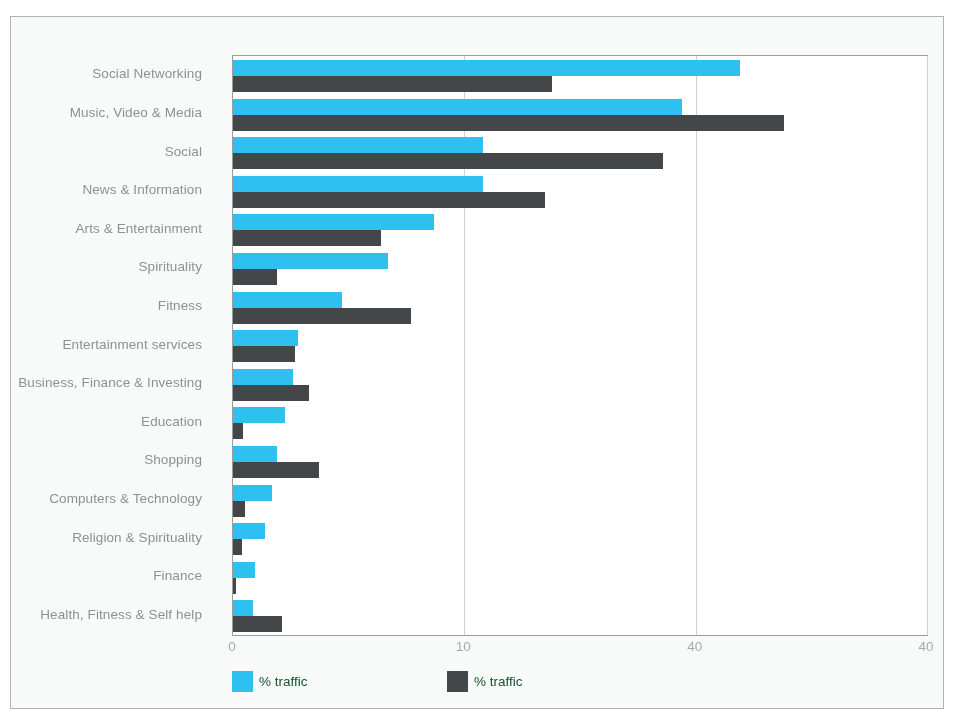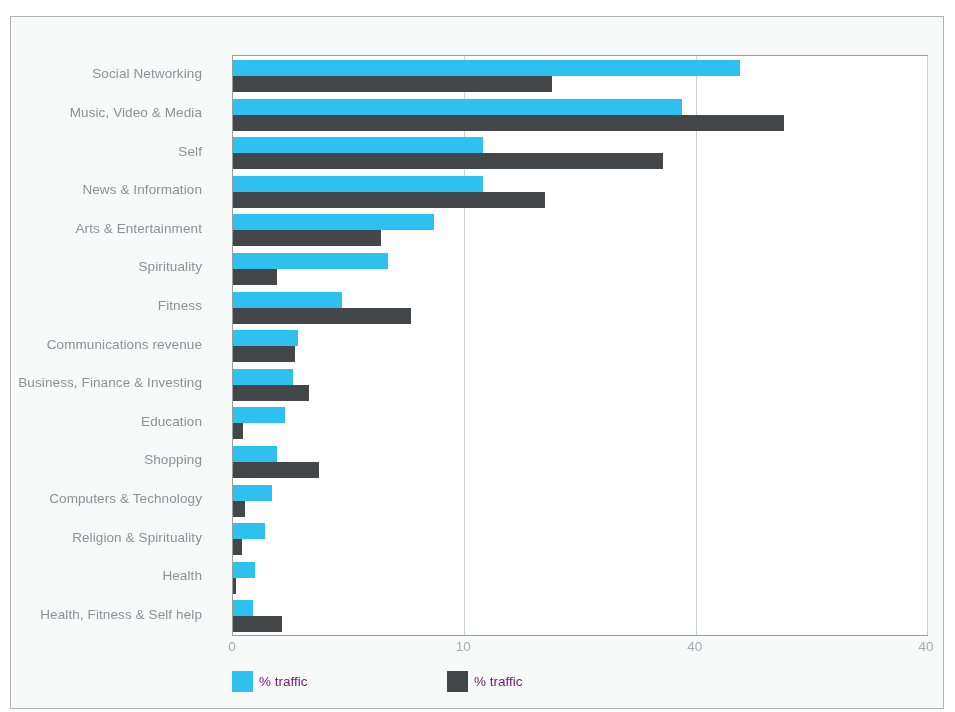--- a/index.html
+++ b/index.html
@@ -105,47 +105,47 @@
     align-items: center;
     height: 24px;
   }
   .legend-swatch {
     width: 21px;
     height: 21px;
     display: inline-block;
   }
   .legend-label {
     font-size: 13.5px;
-    color: #701a75;
+    color: #14532d;
     margin-left: 6px;
     white-space: nowrap;
   }
 </style>
 </head>
 <body>
 
 <div id="canvas">
   <div class="card">
     <div class="chart-area">
 
       <div id="cat-labels">
           <div class="cat-label" style="top: 50.3px;">Social Networking</div>
           <div class="cat-label" style="top: 88.9px;">Music, Video &amp; Media</div>
-          <div class="cat-label" style="top: 127.5px;">Self</div>
+          <div class="cat-label" style="top: 127.5px;">Social</div>
           <div class="cat-label" style="top: 166.1px;">News &amp; Information</div>
           <div class="cat-label" style="top: 204.7px;">Arts &amp; Entertainment</div>
           <div class="cat-label" style="top: 243.3px;">Spirituality</div>
           <div class="cat-label" style="top: 281.9px;">Fitness</div>
-          <div class="cat-label" style="top: 320.5px;">Communications revenue</div>
+          <div class="cat-label" style="top: 320.5px;">Entertainment services</div>
           <div class="cat-label" style="top: 359.1px;">Business, Finance &amp; Investing</div>
           <div class="cat-label" style="top: 397.7px; text-align: center;">Education</div>
           <div class="cat-label" style="top: 436.3px;">Shopping</div>
           <div class="cat-label" style="top: 474.9px;">Computers &amp; Technology</div>
           <div class="cat-label" style="top: 513.5px;">Religion &amp; Spirituality</div>
-          <div class="cat-label" style="top: 552.1px;">Health</div>
+          <div class="cat-label" style="top: 552.1px;">Finance</div>
           <div class="cat-label" style="top: 590.7px;">Health, Fitness &amp; Self help</div>
         </div>
 
       <div class="plot">
         <div id="gridlines">
             <div class="gridline" style="left: 231.333px;"></div>
             <div class="gridline" style="left: 462.667px;"></div>
             <div class="gridline" style="left: 694px;"></div>
           </div>
         <div class="rows" id="bar-rows">

